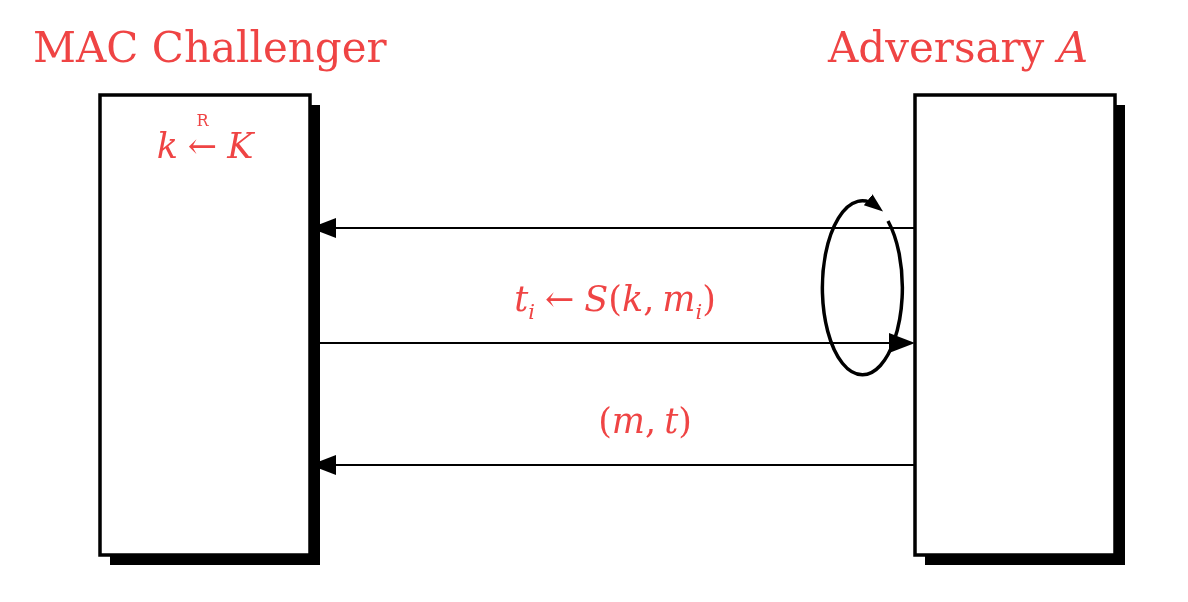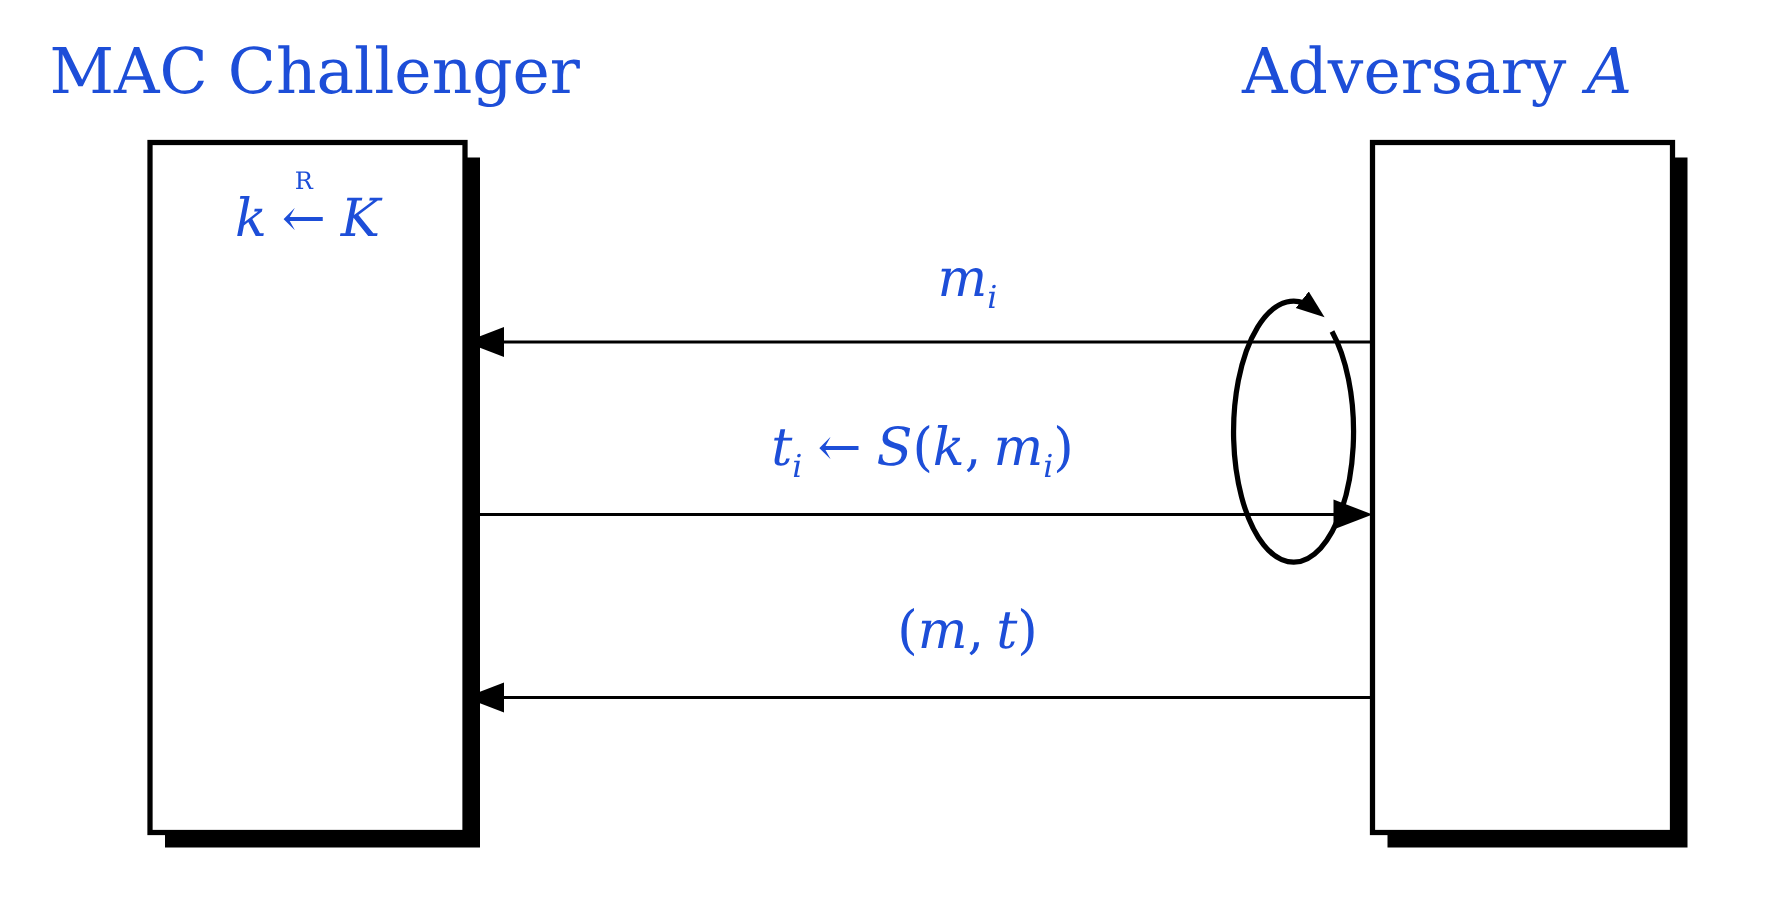--- a/index.html
+++ b/index.html
@@ -1,21 +1,21 @@
 <!DOCTYPE html>
 <html><head>
 <meta charset="utf-8">
 <style>
   html,body{margin:0;padding:0;background:#fff;}
   .canvas{
     position:relative;
     width:1188px;height:602px;
     background:#ffffff;
     font-family:"DejaVu Serif", serif;
-    color:#1d4ed8;
+    color:#ef4444;
     overflow:hidden;
   }
   .layer{position:absolute;left:0;top:0;}
   .label{position:absolute;white-space:nowrap;line-height:1.15;}
   .title{font-size:42px;}
   .math{font-size:35px;}
   .var{font-style:italic;}
   .script{font-style:italic;}
   .math sub{font-size:0.60em;font-style:italic;line-height:0;}
   .op{margin:0 10px;}
@@ -63,23 +63,20 @@
 
   <div class="label title" style="left:828px;top:24px;">
     <span>Adversary</span>
     <span class="script">A</span>
   </div>
 
   <div class="label math centered" style="left:110px;top:126px;width:190px;">
     <span class="var">k</span><span class="rnd"><span class="rsup">R</span><span>←</span></span><span class="script">K</span>
   </div>
 
-  <div class="label math centered" style="left:555px;top:166px;width:180px;">
-    <span class="var">m</span><sub>i</sub>
-  </div>
 
   <div class="label math centered" style="left:545px;top:401px;width:200px;">
     <span>(</span><span class="var">m</span><span class="comma">,</span><span class="var">t</span><span>)</span>
   </div>
 
   <div class="label math centered" style="left:420px;top:279px;width:390px;">
     <span class="var">t</span><sub>i</sub><span class="op">←</span><span class="var">S</span><span>(</span><span class="var">k</span><span class="comma">,</span><span class="var">m</span><sub>i</sub><span>)</span>
   </div>
 
 </div>

